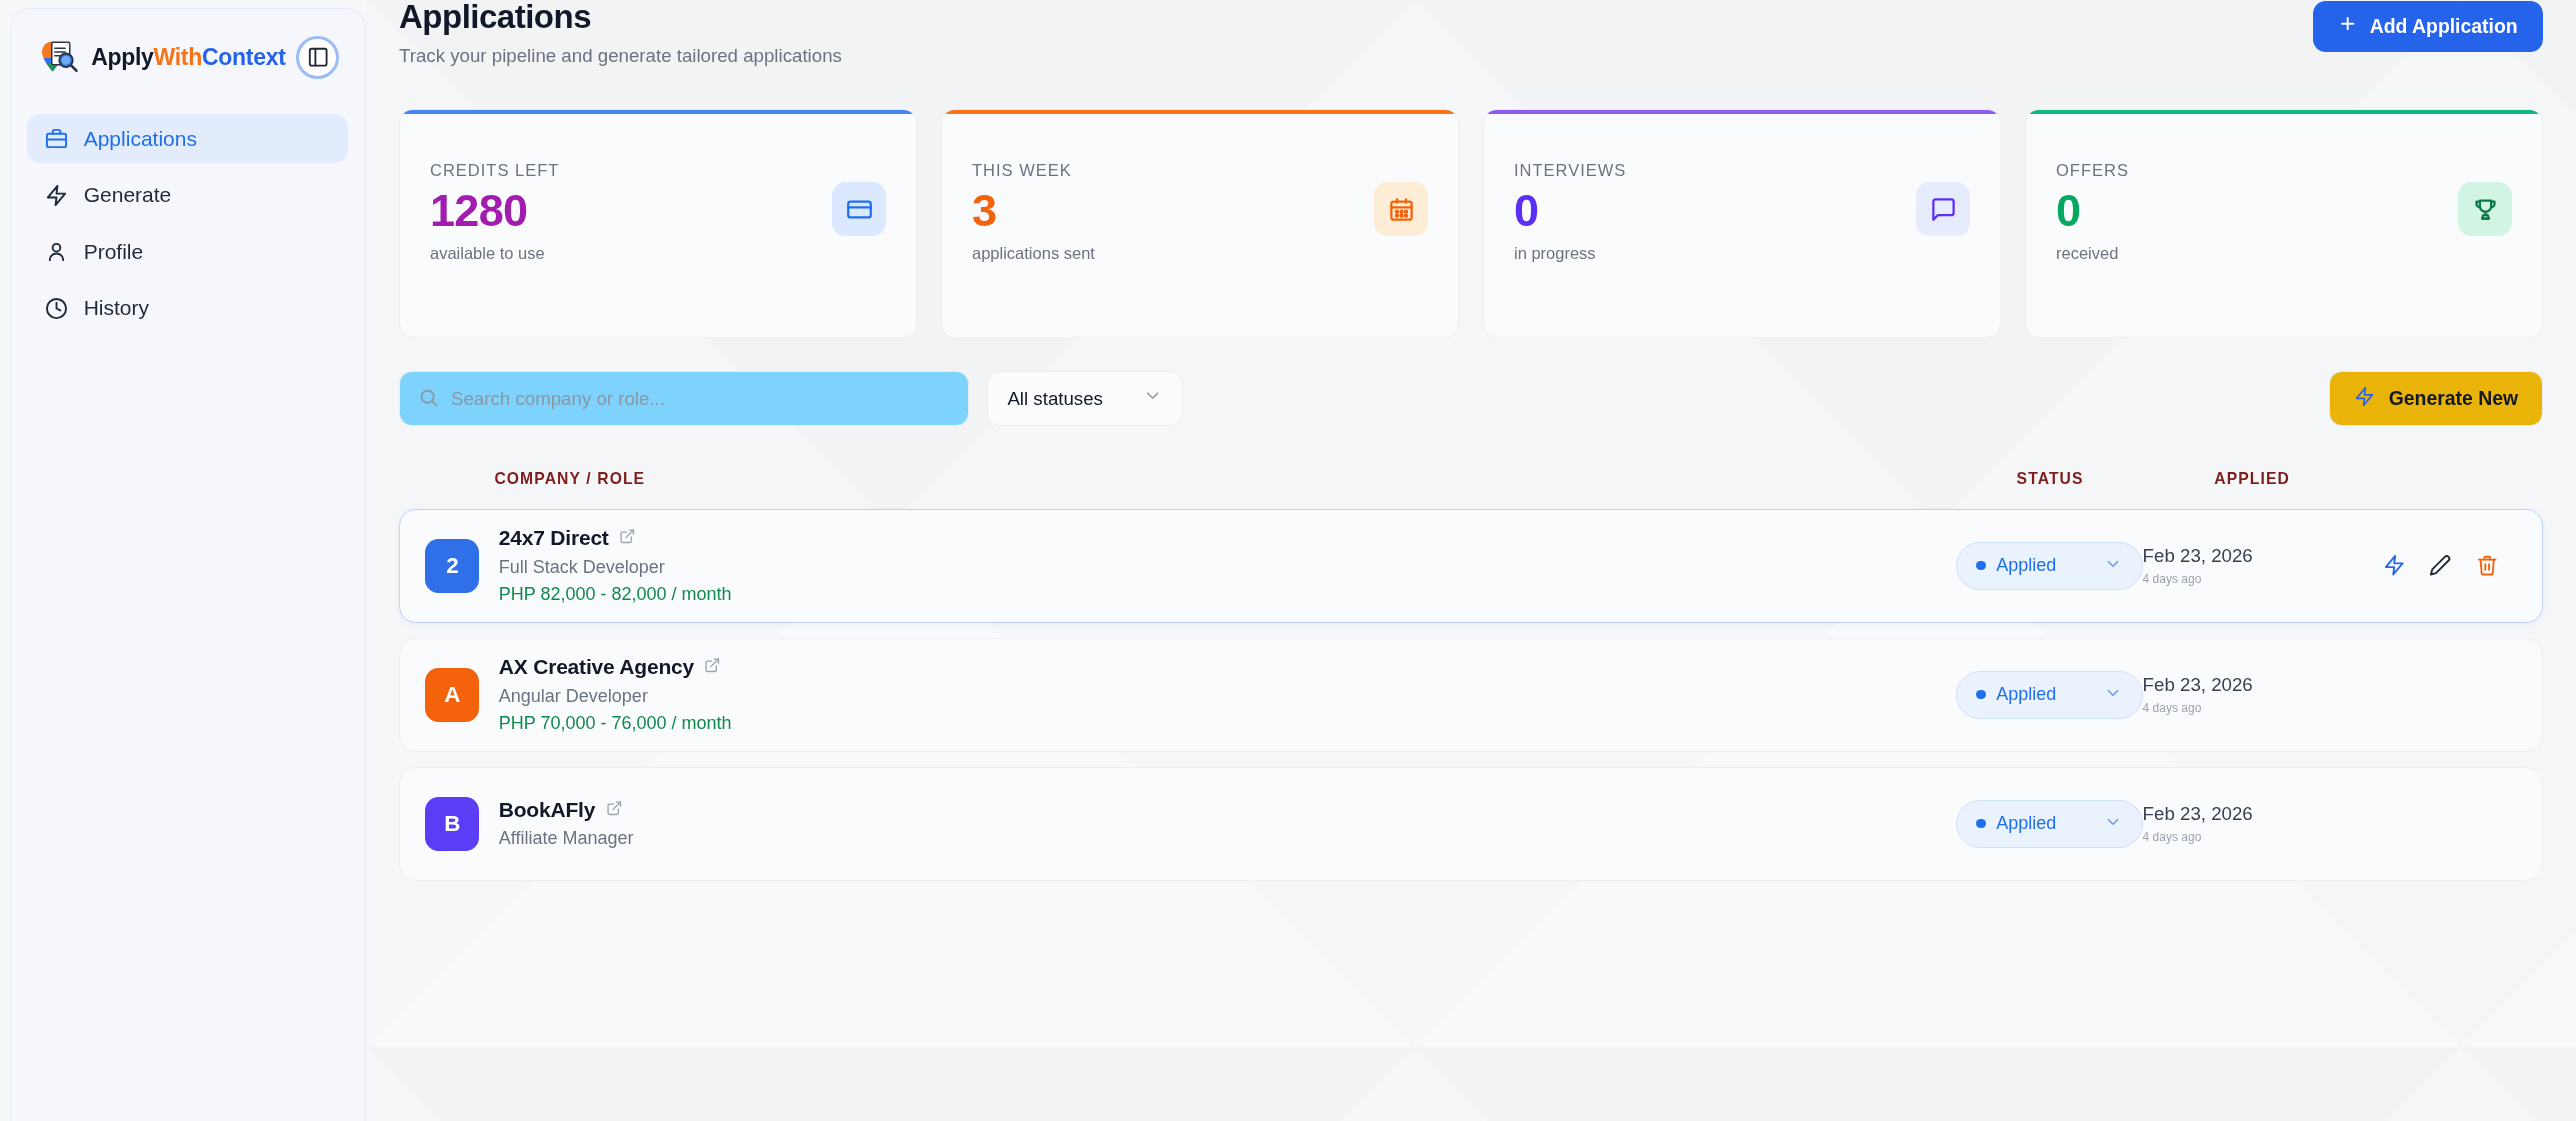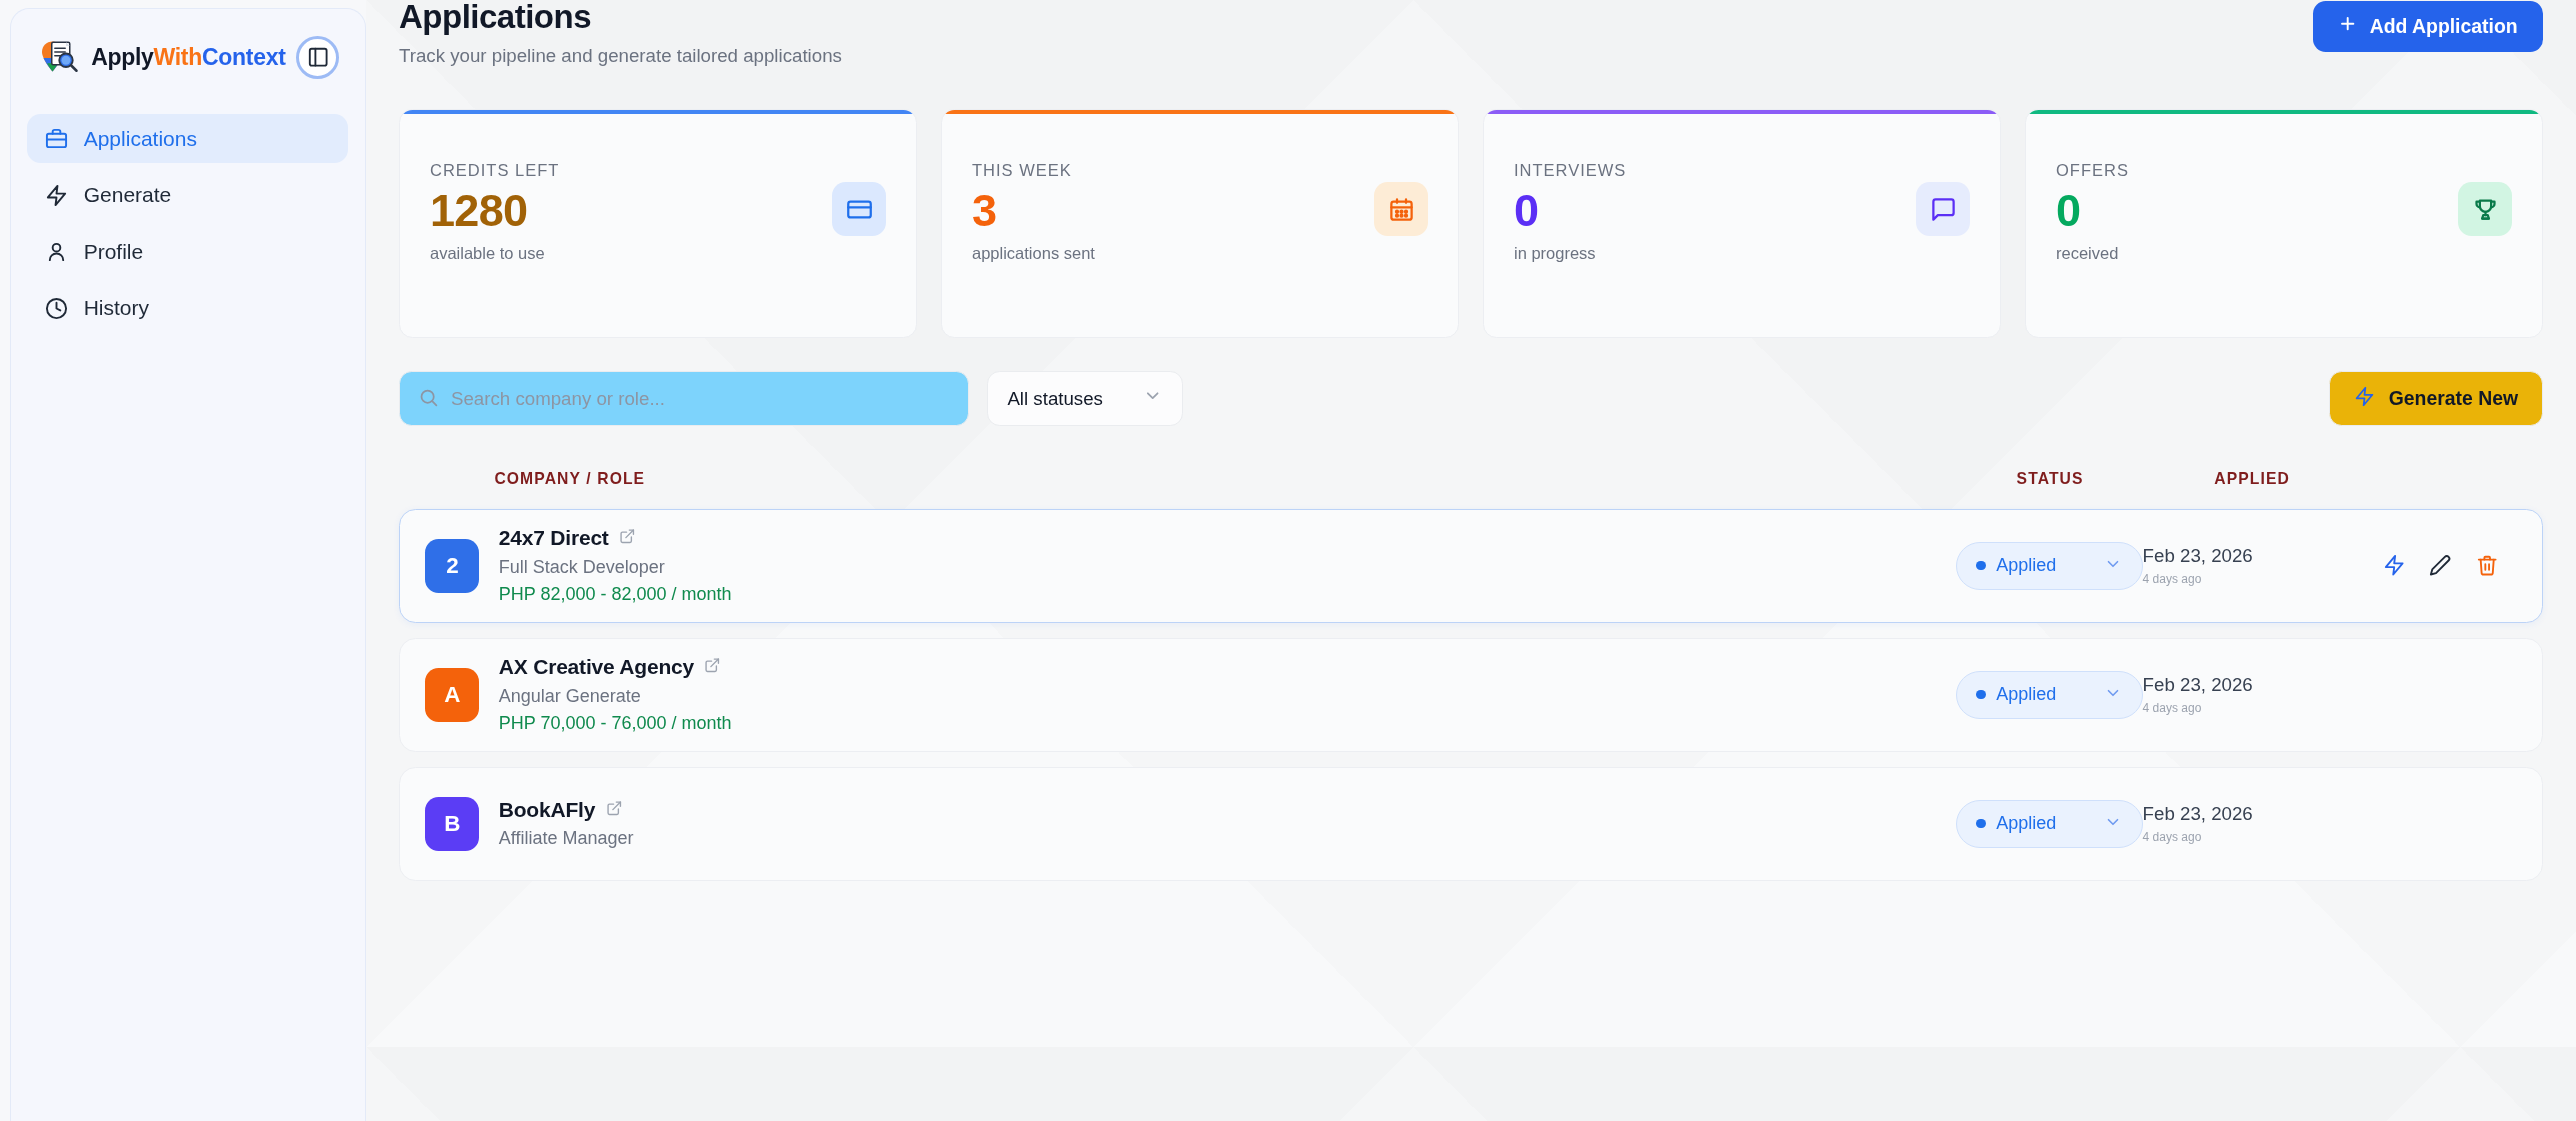--- a/index.html
+++ b/index.html
@@ -172,21 +172,21 @@
     font-weight: 500;
     margin-top: 24px;
   }
   .stat-value {
     font-size: 45px;
     font-weight: 700;
     line-height: 1.15;
     margin-top: 4.5px;
     letter-spacing: -0.7px;
   }
-  .c-blue   .stat-value { color: #a16207; }
+  .c-blue   .stat-value { color: #a21caf; }
   .c-orange .stat-value { color: #f4620b; }
   .c-purple .stat-value { color: #5b2ff5; }
   .c-green  .stat-value { color: #04a95f; }
   .stat-note {
     font-size: 16.5px;
     color: #6b7280;
     margin-top: 7.5px;
   }
   .stat-icon {
     position: absolute;
@@ -596,21 +596,21 @@
             <div class="row-company">
               <span>AX Creative Agency</span>
               <span class="ext-ic">
                 <svg width="16.5" height="16.5" viewBox="0 0 24 24" fill="none" stroke="#9ca3af" stroke-width="2" stroke-linecap="round" stroke-linejoin="round">
                   <path d="M18 13v6a2 2 0 0 1-2 2H5a2 2 0 0 1-2-2V8a2 2 0 0 1 2-2h6"></path>
                   <polyline points="15 3 21 3 21 9"></polyline>
                     <line x1="10" y1="14" x2="21" y2="3"></line>
                 </svg>
               </span>
             </div>
-            <div class="row-role">Angular Generate</div>
+            <div class="row-role">Angular Developer</div>
             <div class="row-salary">PHP 70,000 - 76,000 / month</div>
           </div>
           <div class="row-right">
             <div class="status-pill">
               <span class="sp-left">
                 <span class="dot"></span>
                 <span>Applied</span>
               </span>
               <span>
                 <svg width="18" height="18" viewBox="0 0 24 24" fill="none" stroke="#6f9bf0" stroke-width="2.2" stroke-linecap="round" stroke-linejoin="round">

